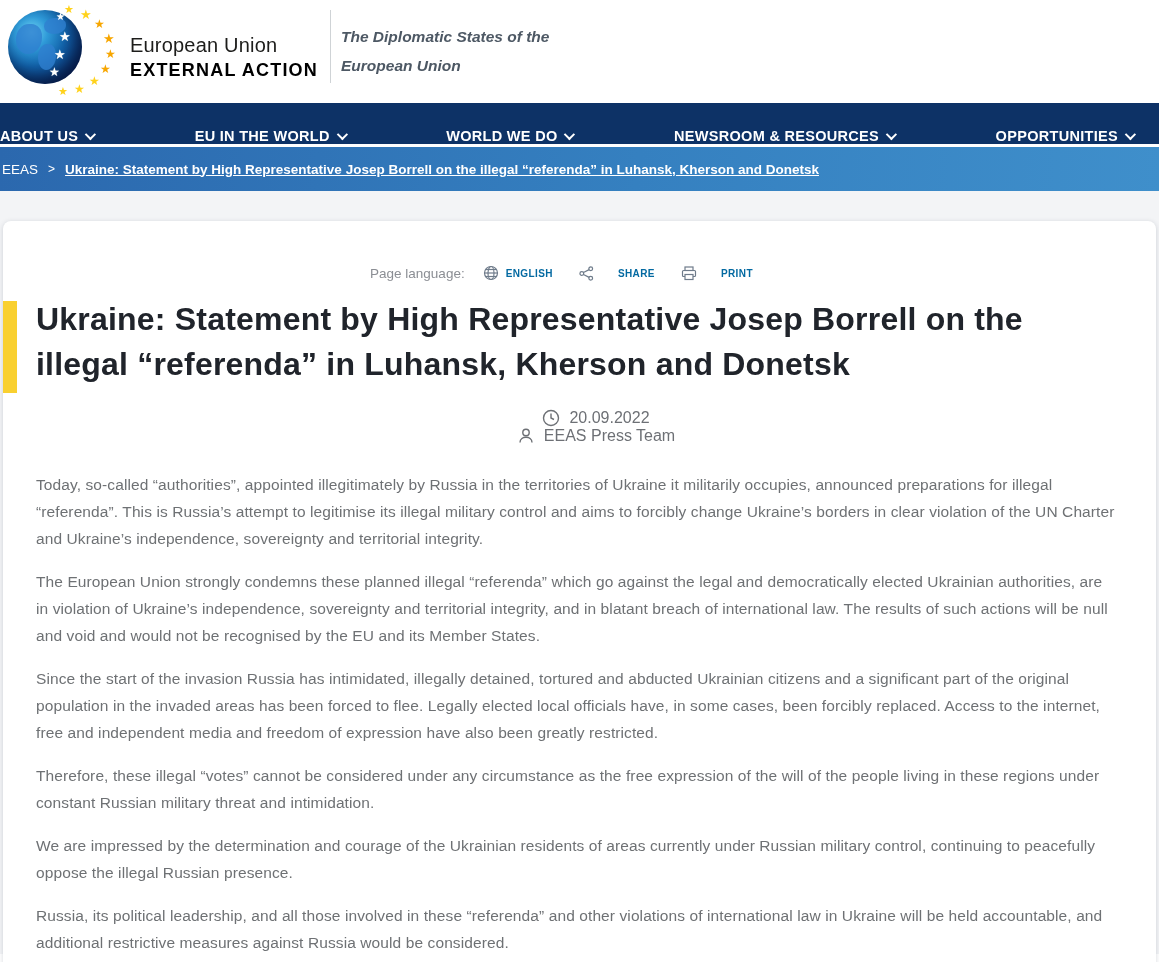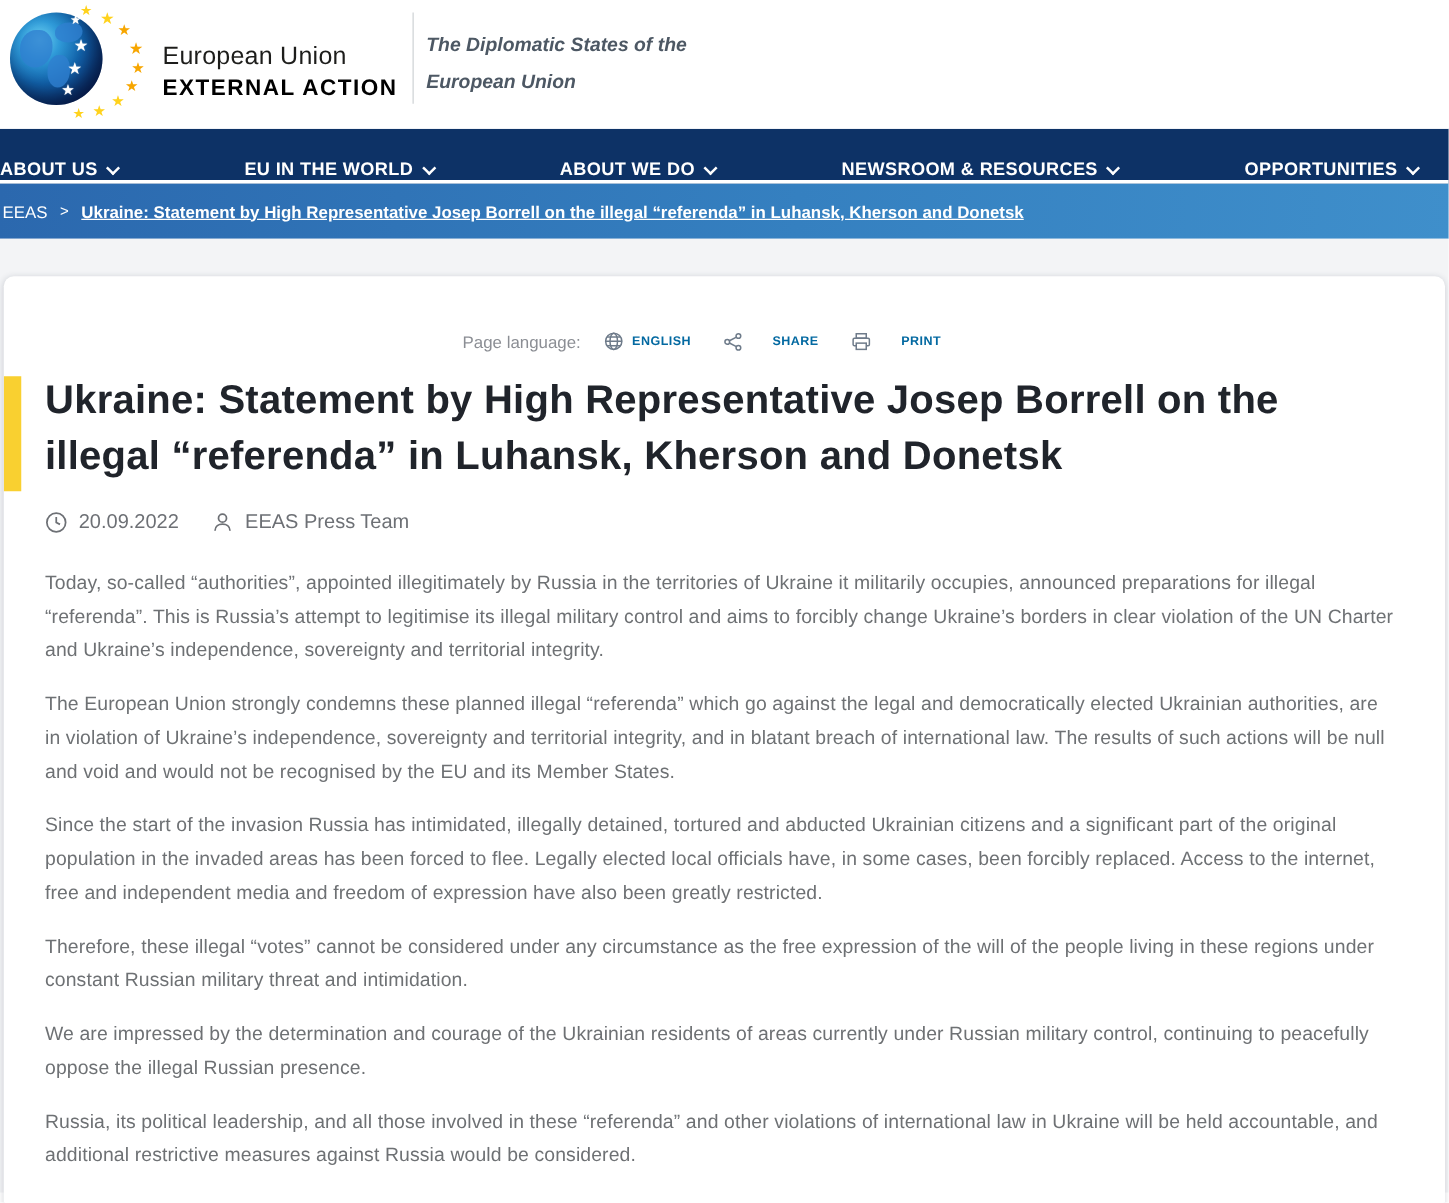--- a/index.html
+++ b/index.html
@@ -51,22 +51,22 @@
   .tool-label { color:#0369a1; font-weight:bold; font-size:10px; letter-spacing:.4px; }
   .tool-icon svg { display:block; }
 
   
   .title-block { position:relative; margin-top:16px; }
   .accent-bar { position:absolute; left:0; top:4px; width:14px; height:92px; background:#f9d030; }
   h1.page-title { margin-left:33px; margin-right:60px; font-size:32px; line-height:45px;
     color:#20242b; font-weight:bold; letter-spacing:.2px; max-width:1070px; }
 
   
-  .meta-row { display:flex; align-items:center; gap:26px; margin:22px 0 0 33px;
-    color:#6d7075; font-size:16px; }
+  .meta-row { display:flex; align-items:center; margin:22px 0 0 33px;
+    color:#6d7075; font-size:16px;flex-direction:column; }
   .meta-item { display:flex; align-items:center; gap:9px; }
   .meta-item svg { display:block; }
 
   
   .article-body { margin:26px 40px 0 33px; }
   .article-body p { color:#6e7174; font-size:15.5px; line-height:27px; margin-bottom:16px;
     letter-spacing:.1px; }
 </style>
 </head>
 <body>
@@ -108,21 +108,21 @@
 <nav class="main-nav">
   <div class="nav-item">
     <span>ABOUT US</span>
     <span class="chev"></span>
   </div>
   <div class="nav-item">
     <span>EU IN THE WORLD</span>
     <span class="chev"></span>
   </div>
   <div class="nav-item">
-    <span>ABOUT WE DO</span>
+    <span>WORLD WE DO</span>
     <span class="chev"></span>
   </div>
   <div class="nav-item">
     <span>NEWSROOM &amp; RESOURCES</span>
     <span class="chev"></span>
   </div>
   <div class="nav-item">
     <span>OPPORTUNITIES</span>
     <span class="chev"></span>
   </div>

